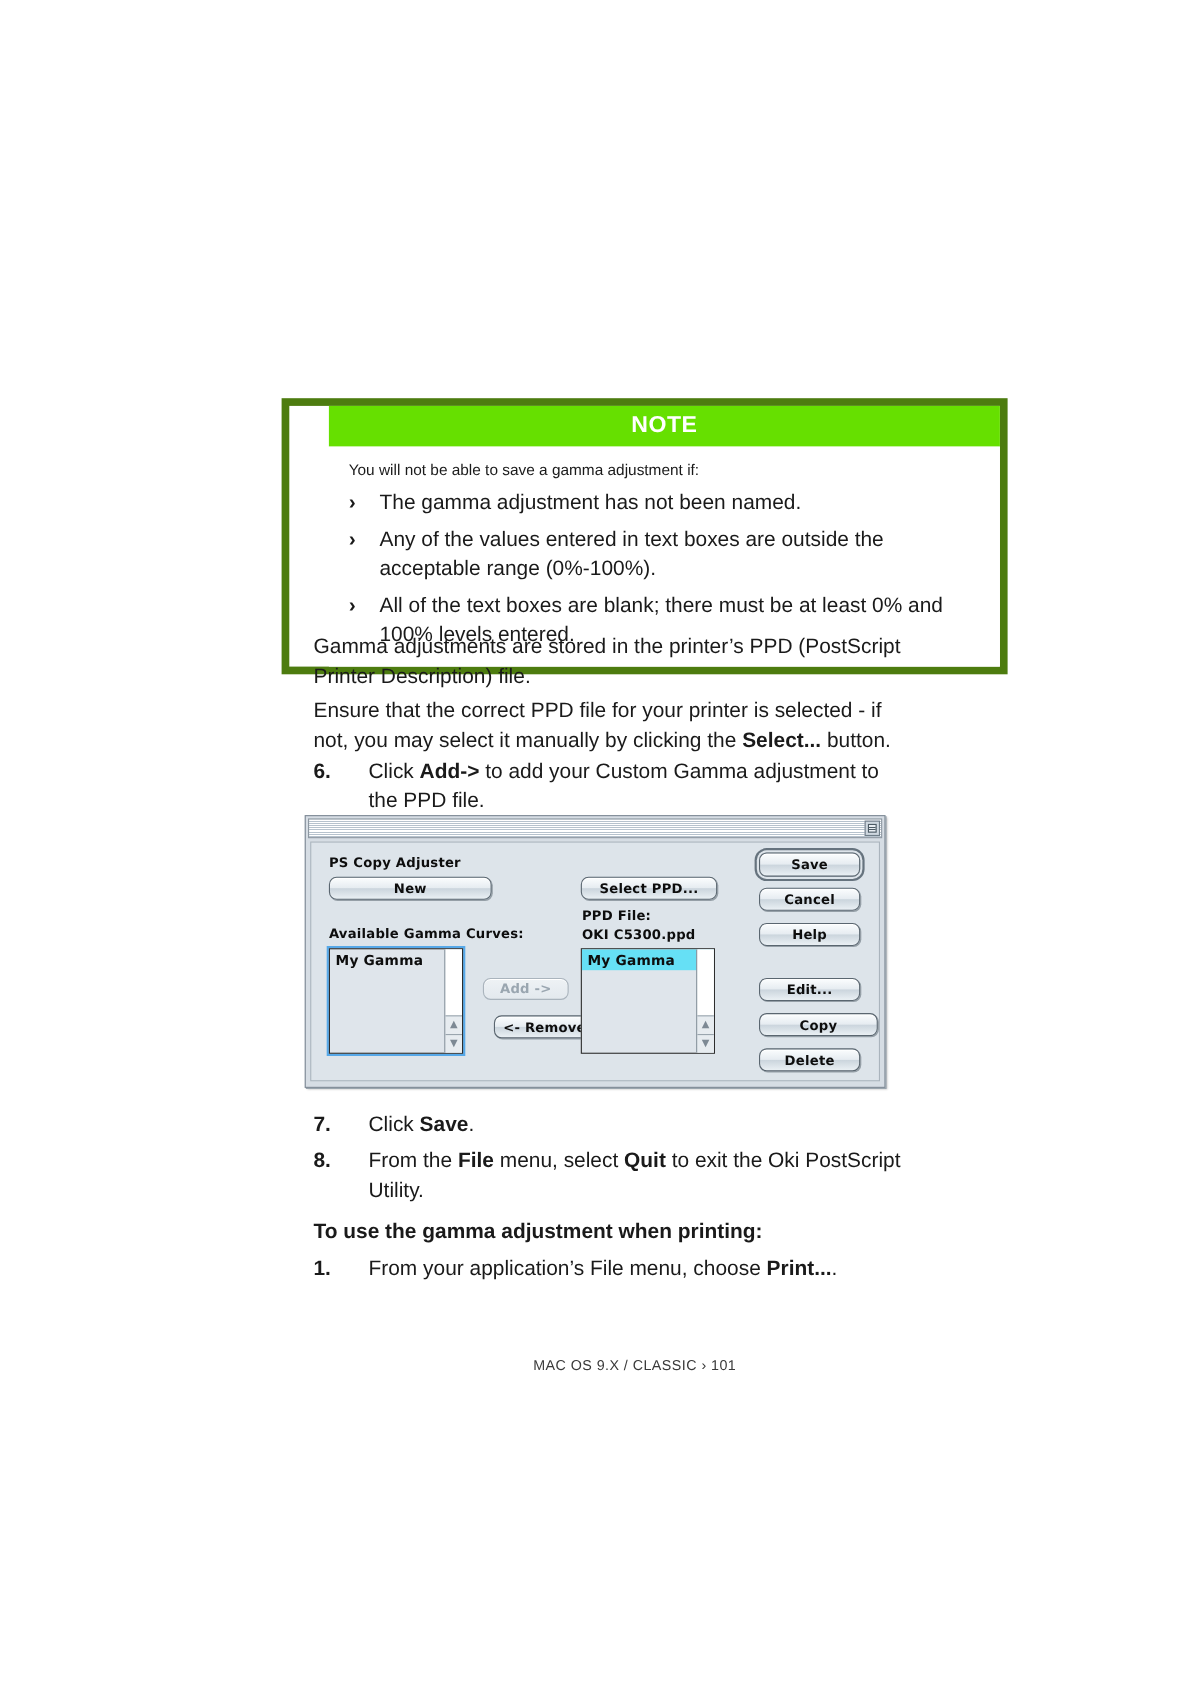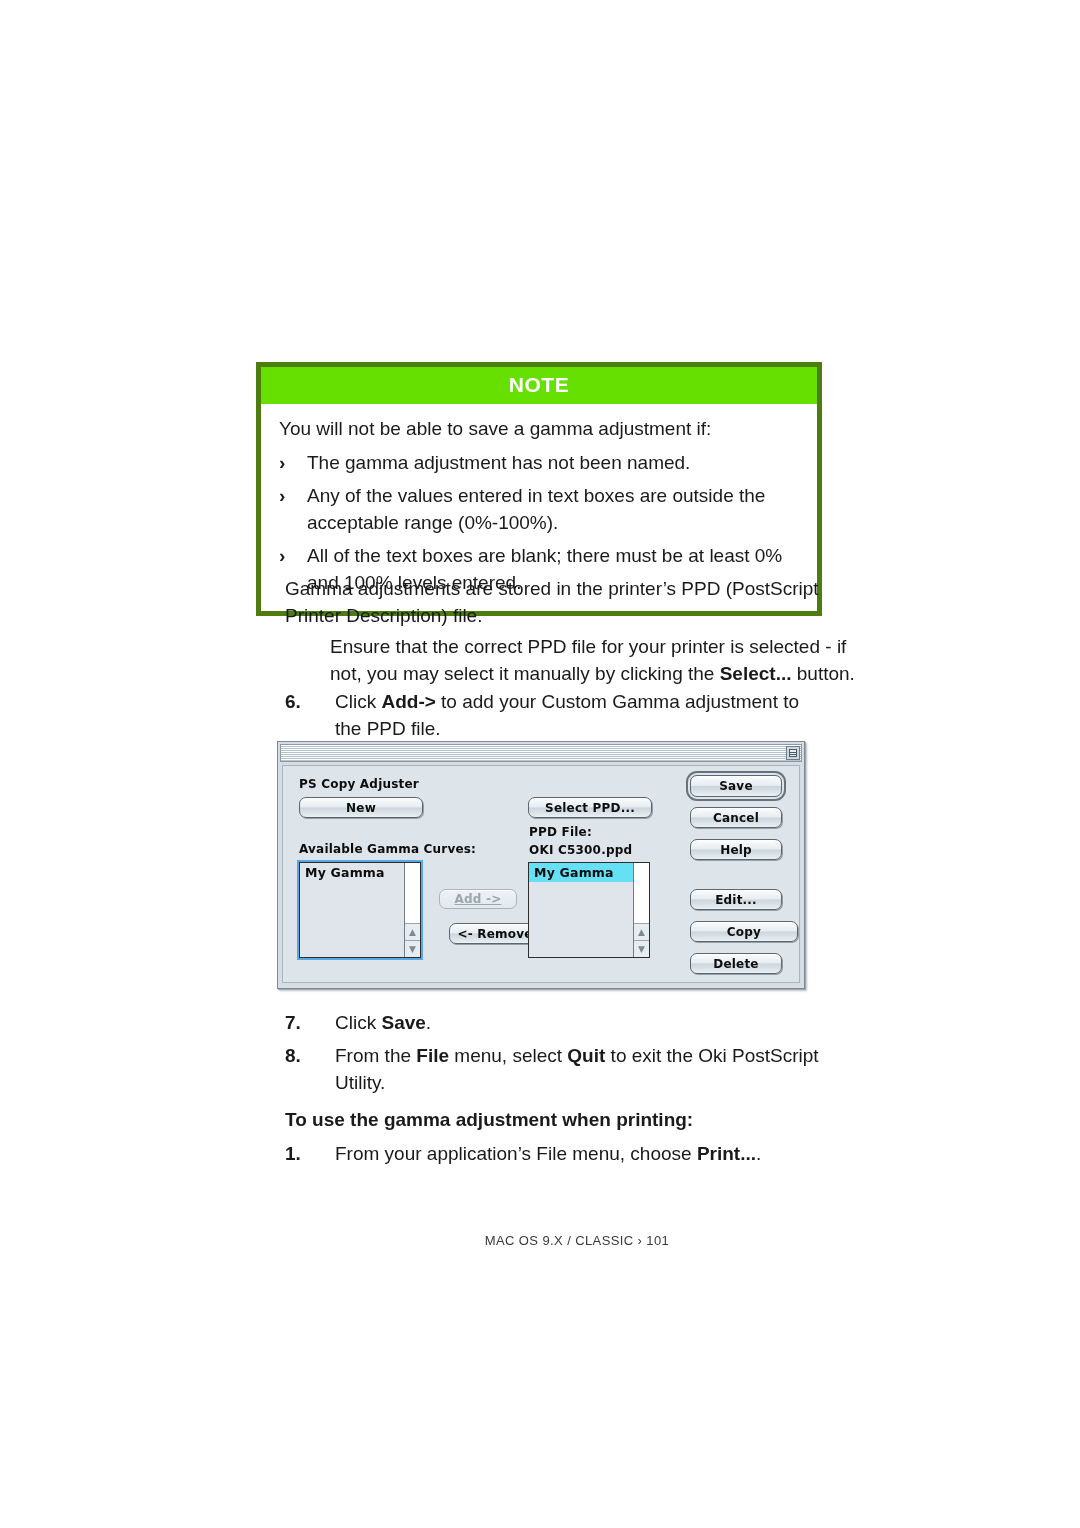--- a/index.html
+++ b/index.html
@@ -12,40 +12,41 @@
     color: #1a1a1a;
     position: relative;
     overflow: hidden;
   }
 
   
   .note-box {
     position: absolute;
     left: 256px;
     top: 362px;
-    width: 566px;
-    border: 5px solid #4d7c0f;
+    width: 660px;
+    border: 7px solid #4d7c0f;
     background: #ffffff;
+    padding-left: 36px;
   }
   .note-header {
     background: #66e000;
     color: #ffffff;
     font-weight: bold;
     font-size: 21px;
     letter-spacing: 0.5px;
     text-align: center;
     padding: 6px 0 8px 0;
     line-height: 1.1;
   }
   .note-body {
     padding: 12px 16px 14px 18px;
     background: #ffffff;
   }
   .note-lead {
-    font-size: 19px;
+    font-size: 14px;
     line-height: 1.42;
     margin: 0 0 7px 0;
     color: #1a1a1a;
   }
   .note-list { margin: 0; padding: 0; list-style: none; }
   .note-list li {
     display: flex;
     font-size: 19px;
     line-height: 1.42;
     margin-bottom: 6px;
@@ -63,21 +64,21 @@
   
   .para {
     position: absolute;
     left: 285px;
     width: 536px;
     font-size: 19px;
     line-height: 1.42;
     color: #1a1a1a;
   }
   .p1 { top: 576px; }
-  .p2 { top: 634px; margin-left: 45px; }
+  .p2 { top: 634px; }
 
   .step {
     position: absolute;
     left: 285px;
     width: 540px;
     display: flex;
     font-size: 19px;
     line-height: 1.42;
     color: #1a1a1a;
   }
@@ -308,39 +309,39 @@
   <div class="mac-titlebar">
     <div class="collapse-box">
         <i></i>
       </div>
   </div>
 
   <div class="mac-content">
 
     <div class="dlg-title">PS Copy Adjuster</div>
 
-    <div class="mbtn" style="left:16px; top:31px; width:124px; height:21px;">New</div>
+    <div class="mbtn" style="left:16px; top:31px; width:148px; height:21px;">New</div>
 
     <div class="mbtn" style="left:245px; top:31px; width:124px; height:21px;">Select PPD...</div>
 
     <div class="dlg-label" style="left:246px; top:59px;">PPD File:</div>
     <div class="dlg-label" style="left:246px; top:77px;">OKI C5300.ppd</div>
 
     <div class="dlg-label" style="left:16px; top:76px;">Available Gamma Curves:</div>
 
     <div class="listbox focused" style="left:16px; top:96px; width:122px; height:96px;">
       <div class="row">My Gamma</div>
       <div class="lb-scroll">
         <div class="lb-thumb-track"></div>
         <div class="lb-arrow up">▲</div>
         <div class="lb-arrow down">▼</div>
       </div>
     </div>
 
-    <div class="mbtn disabled" style="left:156px; top:123px; width:78px; height:20px;text-decoration:underline;">Add -&gt;</div>
+    <div class="mbtn disabled" style="left:156px; top:123px; width:78px; height:20px;">Add -&gt;</div>
     <div class="mbtn" style="left:149px; top:157px; width:92px; height:21px;margin-left:17px;">&lt;- Remove</div>
 
     <div class="listbox" style="left:245px; top:96px; width:122px; height:96px;">
       <div class="row selected">My Gamma</div>
       <div class="lb-scroll">
         <div class="lb-thumb-track"></div>
         <div class="lb-arrow up">▲</div>
         <div class="lb-arrow down">▼</div>
       </div>
     </div>

